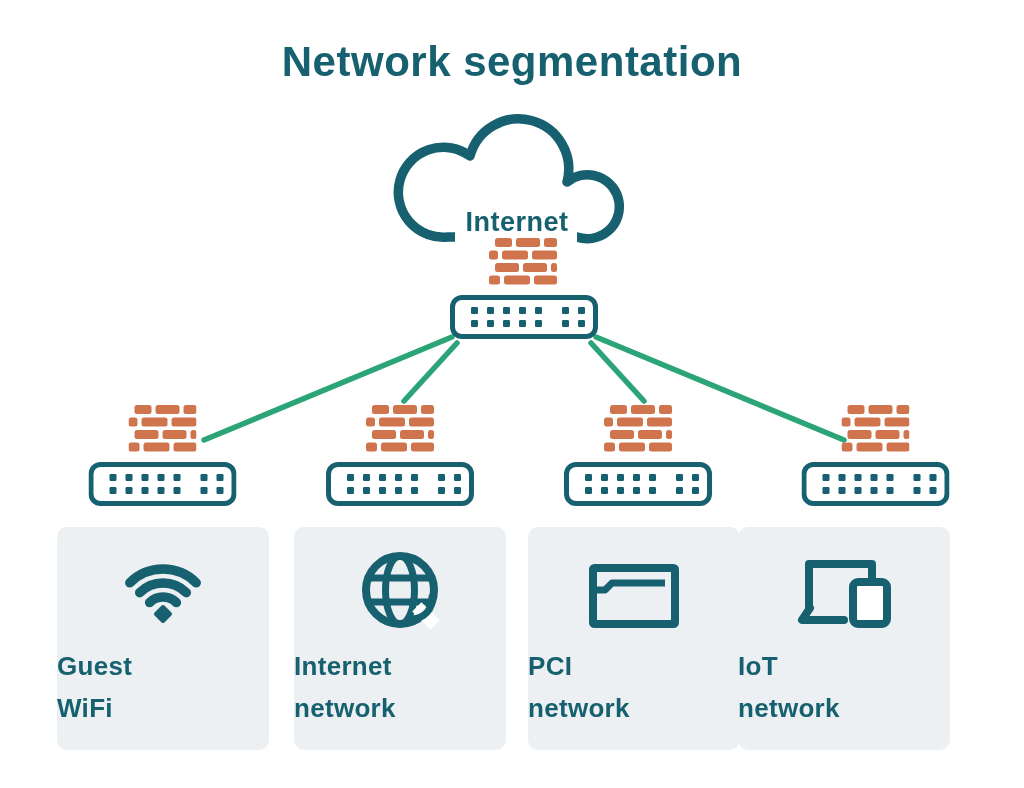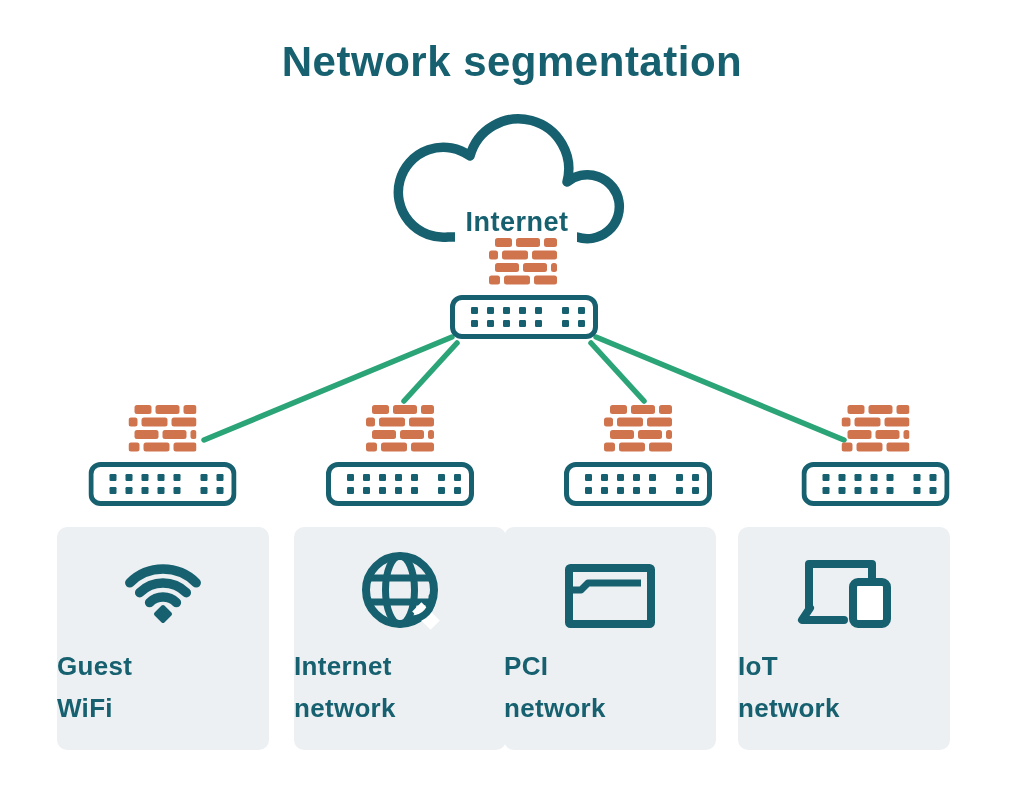--- a/index.html
+++ b/index.html
@@ -149,21 +149,21 @@
       <line class="stroke" stroke-width="7" x1="6.5" y1="50" x2="69.5" y2="50"></line>
       <g transform="rotate(45 64 64)">
         <rect x="51" y="57.5" width="26" height="13" fill="var(--white)"></rect>
       </g>
       <path class="stroke" stroke-width="7" stroke-linecap="round" d="M 70 45 a 20 20 0 0 1 -20 22"></path>
     </svg>
     <div class="card-label">Internet
 network</div>
   </div>
 
-  <div class="card" style="left:504px">
+  <div class="card" style="left:528px">
     <svg class="icon icon-pci" viewBox="0 0 90 64">
       <rect class="stroke" stroke-width="8" x="4" y="4" width="82" height="56" rx="1.5"></rect>
       <path class="stroke" stroke-width="7" stroke-linejoin="round" d="M 4 26 L 16 26 L 23 19 L 76 19"></path>
     </svg>
     <div class="card-label">PCI
 network</div>
   </div>
 
   <div class="card" style="left:738px">
     <svg class="icon icon-iot" viewBox="0 0 96 70">

